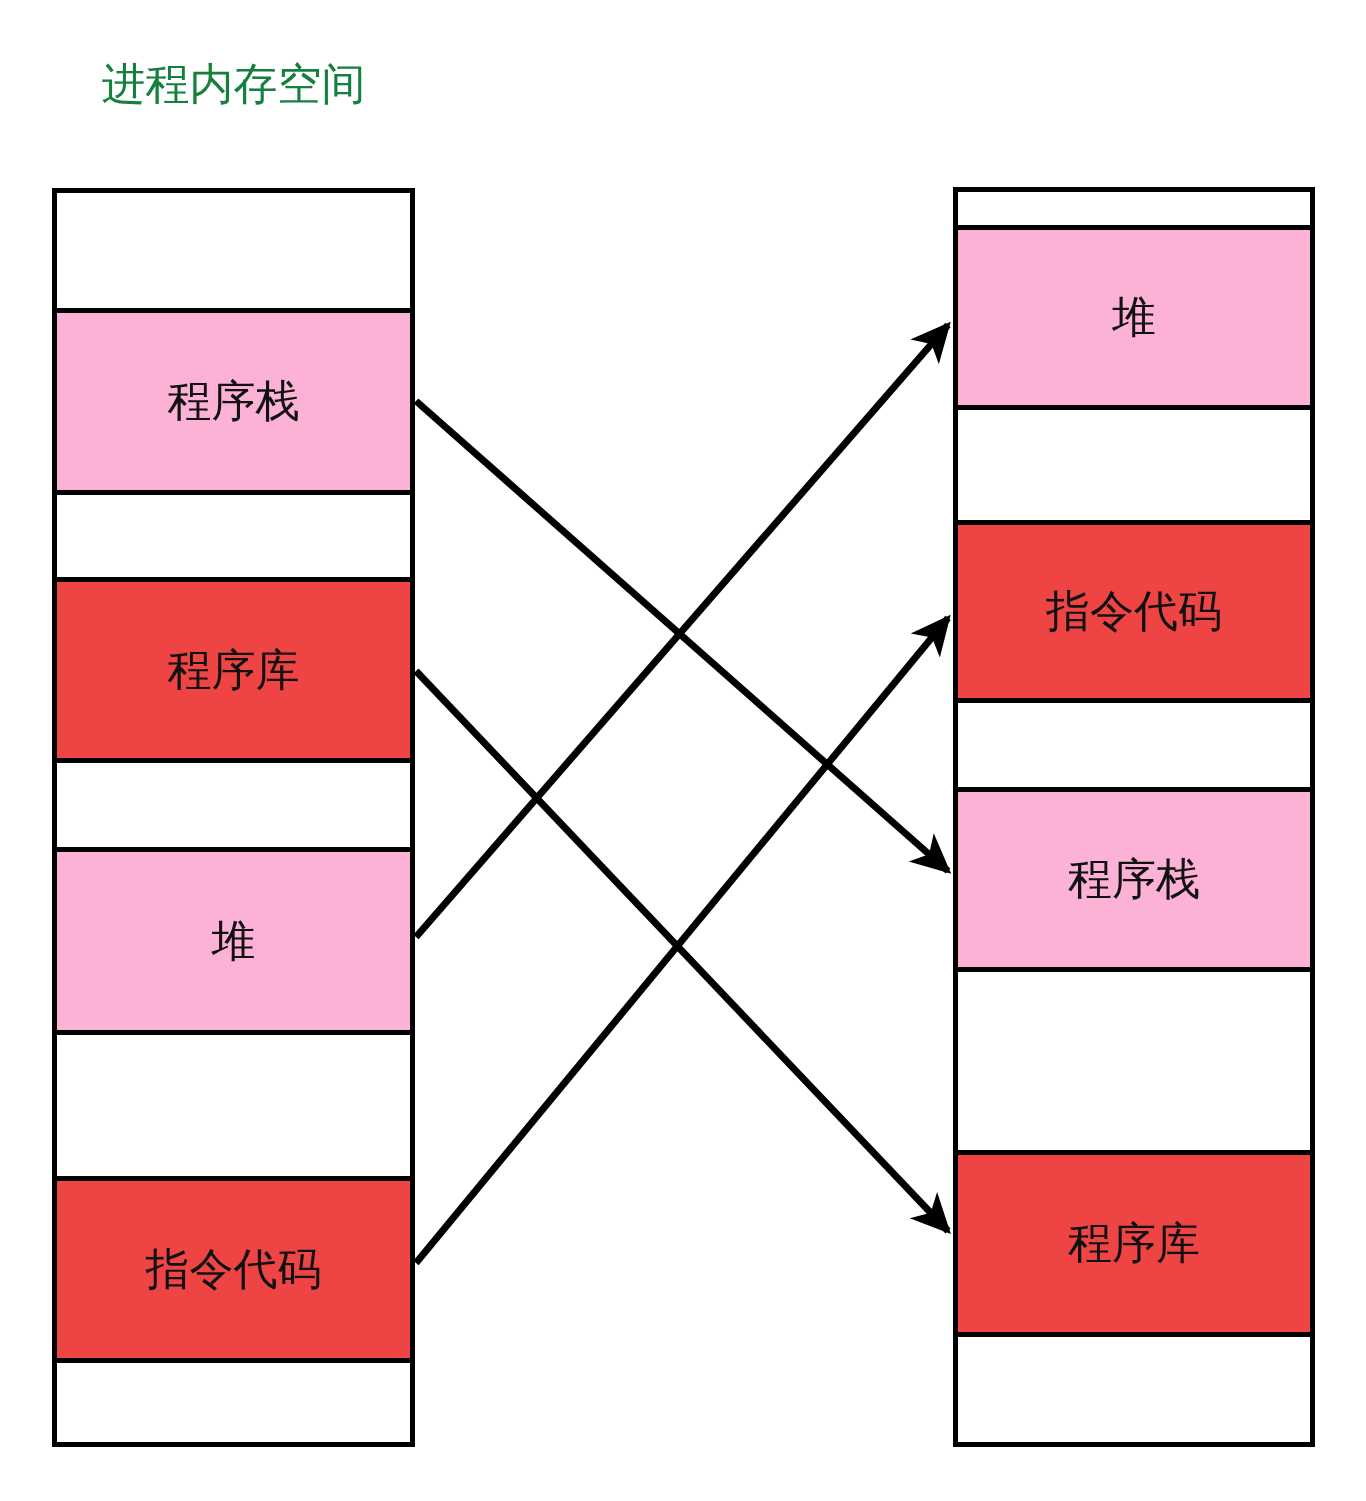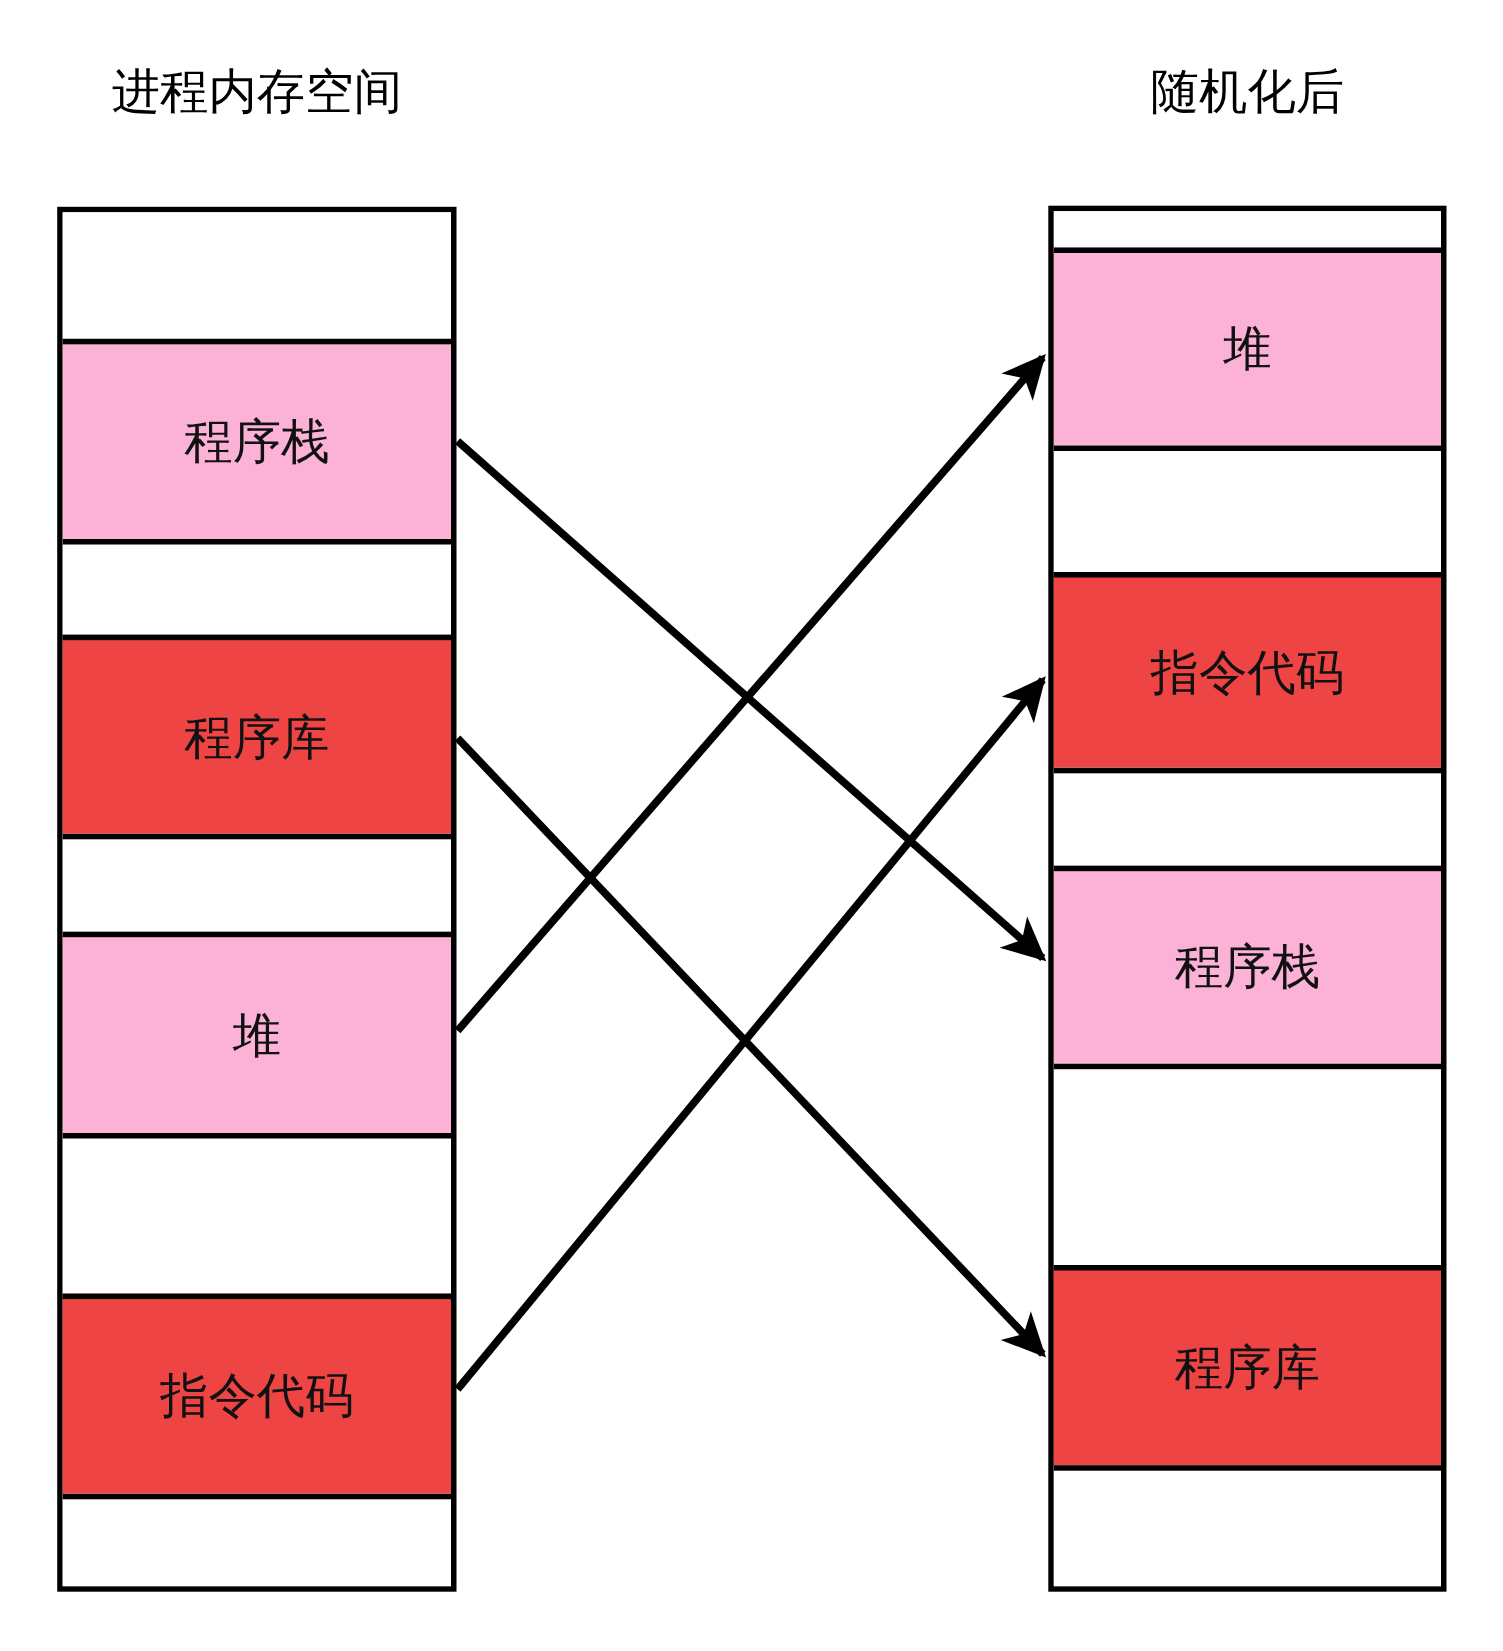--- a/index.html
+++ b/index.html
@@ -15,21 +15,21 @@
     background: #ffffff;
     overflow: hidden;
   }
   .col-title {
     position: absolute;
     top: 58px;
     height: 52px;
     line-height: 52px;
     text-align: center;
     font-size: 44px;
-    color: #000000;
+    color: #15803d;
     white-space: nowrap;
   }
   .col-title.left  { left: 52px;  width: 363px; }
   .col-title.right { left: 953px; width: 362px; }
 
   .memcol {
     position: absolute;
     box-sizing: border-box;
     border: 5px solid #000000;
     background: #ffffff;
@@ -82,21 +82,20 @@
     pointer-events: none;
   }
 </style>
 </head>
 <body>
 
 <div class="canvas">
 
   <div class="col-title left">进程内存空间</div>
 
-  <div class="col-title right">随机化后</div>
 
   <div class="memcol left-col">
     <div class="seg white s1"></div>
     <div class="seg pink  s2">
       <span>程序栈</span>
     </div>
     <div class="seg white s3"></div>
     <div class="seg green s4">
       <span>程序库</span>
     </div>

